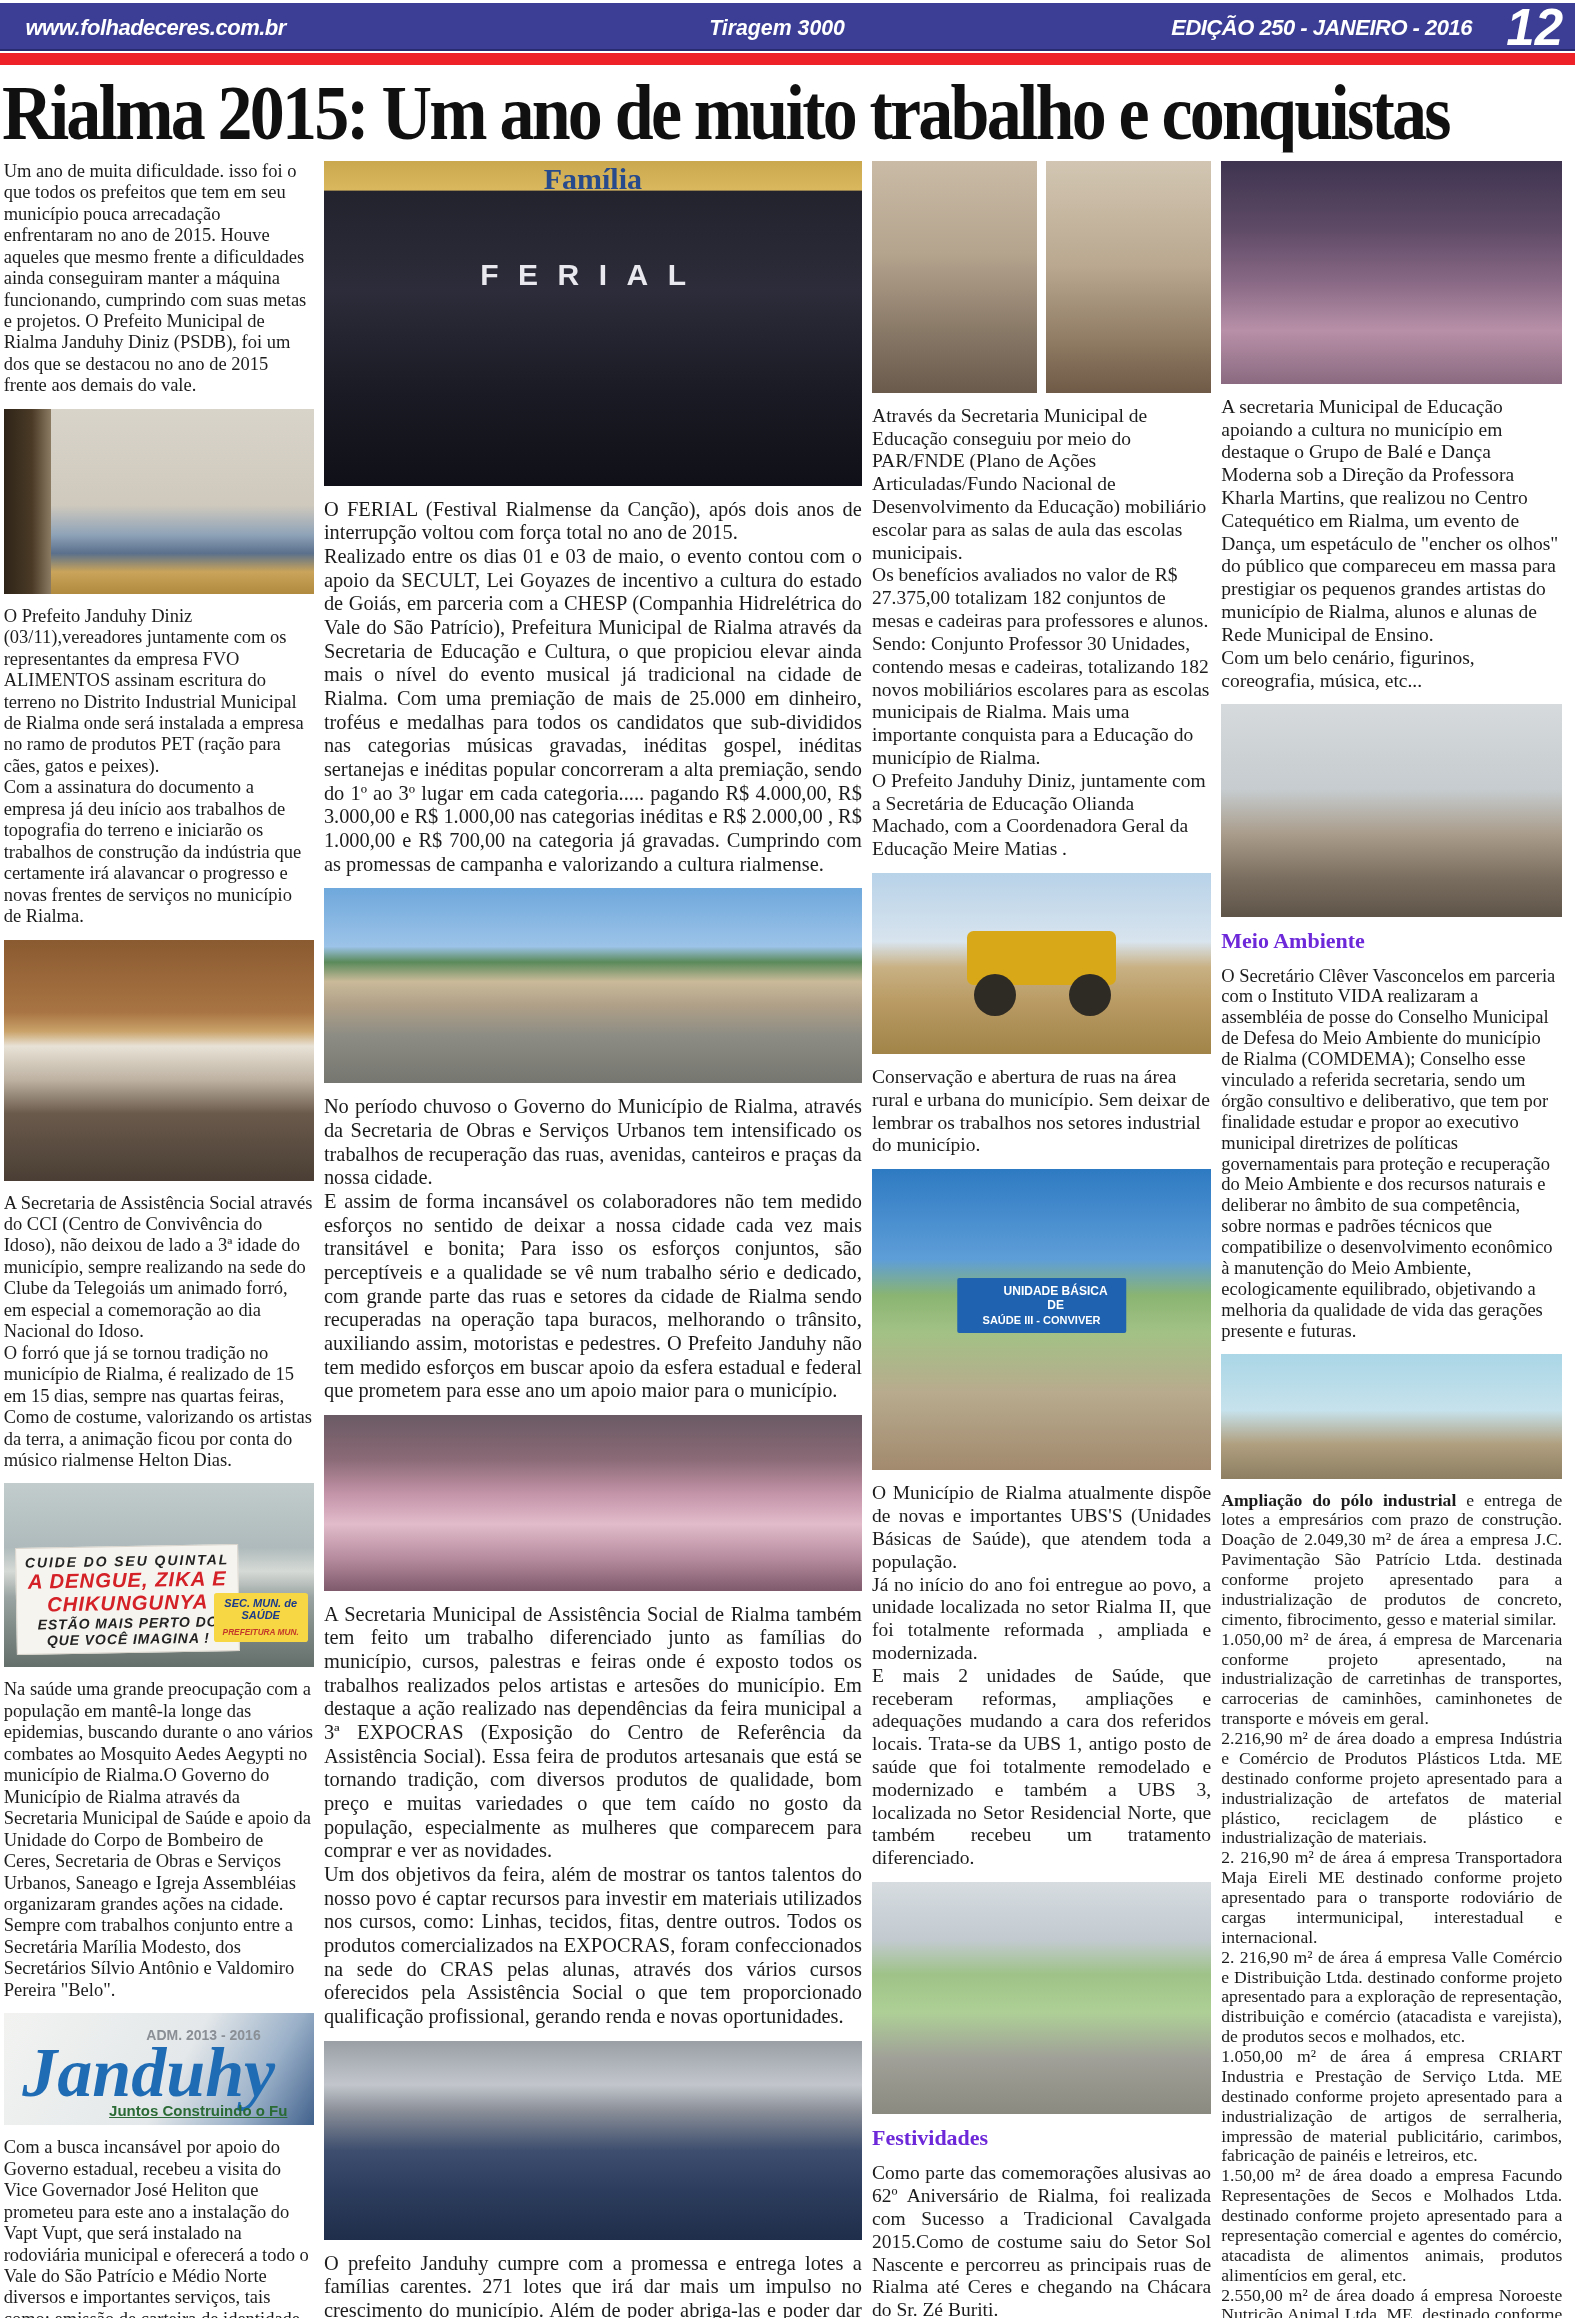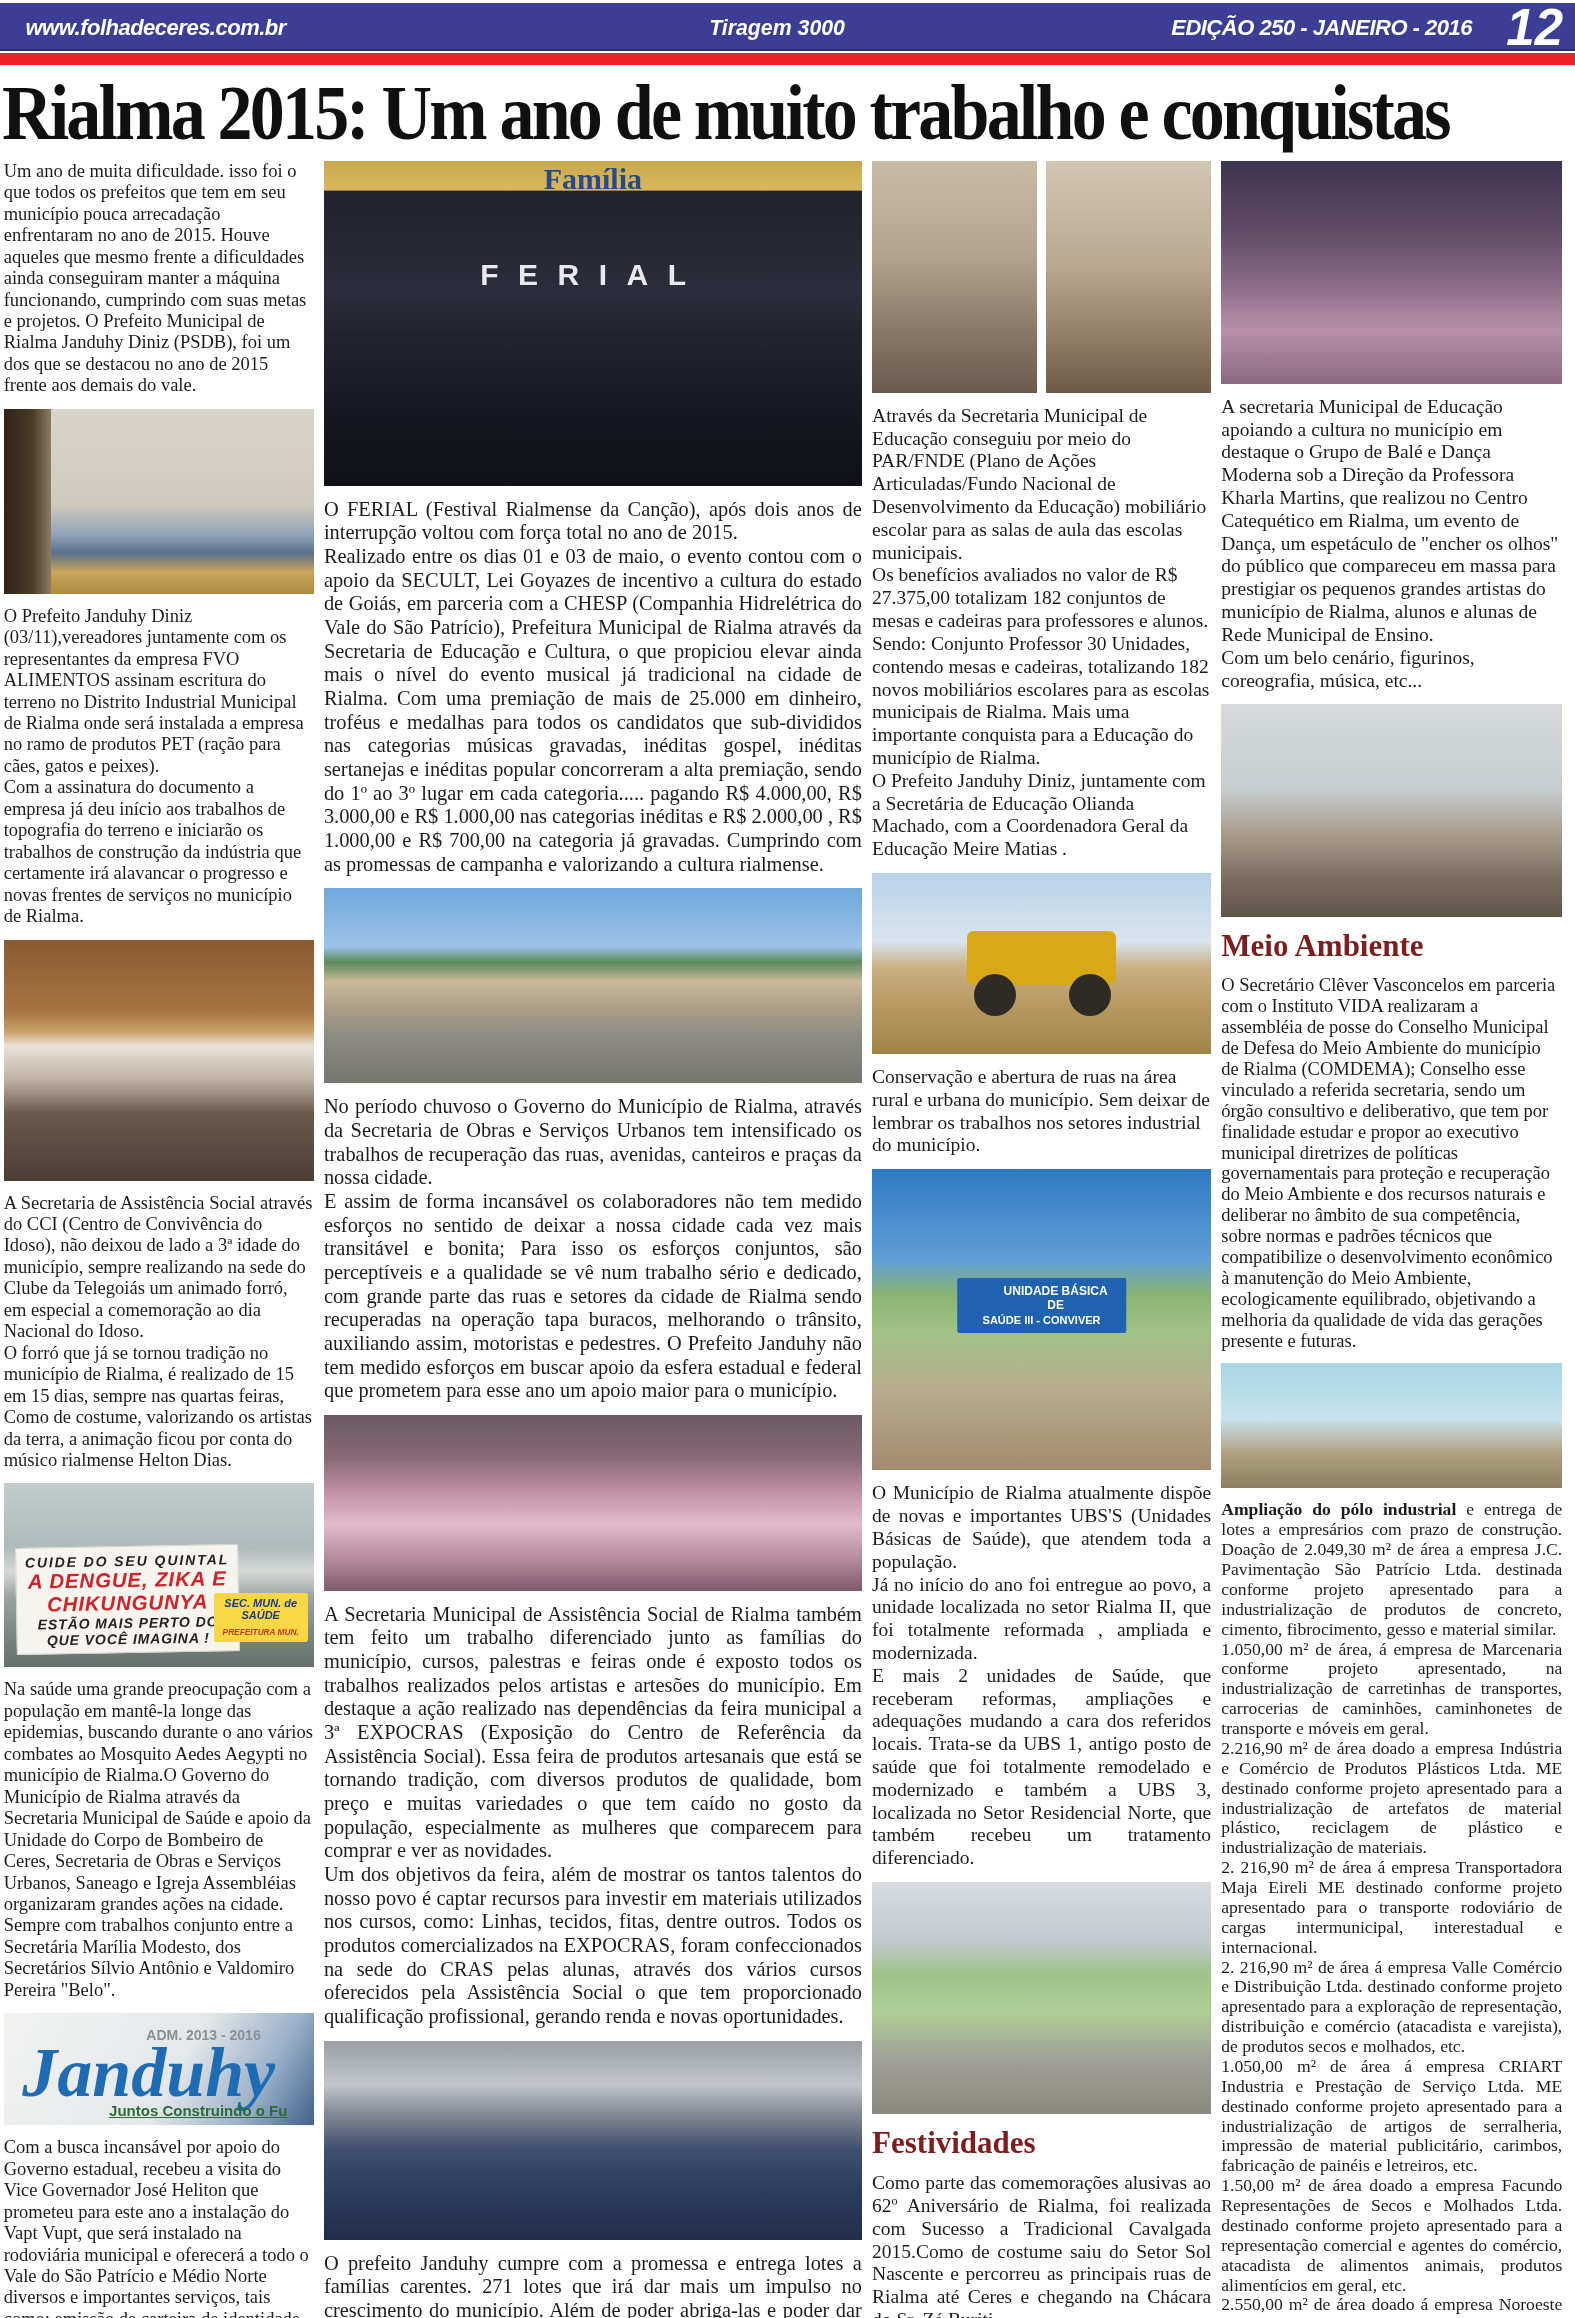--- a/index.html
+++ b/index.html
@@ -28,21 +28,21 @@
   .col4 { width:341px; }
 
   .para { margin:0; color:#1c1c1c; white-space:pre-line; }
   .col1 .para { font-size:18.5px; line-height:1.16; }
   .col2 .para { font-size:20.4px; line-height:1.16; }
   .col3 .para { font-size:19.5px; line-height:1.17; }
   .col4 .para { font-size:19.5px; line-height:1.17; }
   .col4 .para.sm { font-size:18.5px; line-height:1.13; }
   .col4 .para.xs { font-size:17.6px; line-height:1.13; }
   .just { text-align:justify; }
-  .section-h { margin:0; font-size:31px; font-weight:bold; color:#7f1d1d; line-height:1.1; }
+  .section-h { margin:0; font-size:22px; font-weight:bold; color:#6d28d9; line-height:1.1; }
 
   
   .photo { width:100%; position:relative; overflow:hidden; flex:none; }
   .photo-row { display:flex; gap:8.3px; flex:none; }
 
   .ph-signing { height:185px; background:
       linear-gradient(90deg,#2e2418 0%,#4a3a26 9%,#8a7a62 15%,rgba(0,0,0,0) 15%),
       linear-gradient(180deg,#d9d4ca 0%,#cfc9bd 52%,#8fa3b8 68%,#5a708c 78%,#c9a45a 88%,#b08a3e 100%); }
   .ph-forro { height:241px; background:
       linear-gradient(180deg,#8a5a30 0%,#a87443 30%,#caa36a 38%,#e8e2d6 44%,#beb2a2 58%,#6a5a4c 72%,#4a3e34 100%); }

